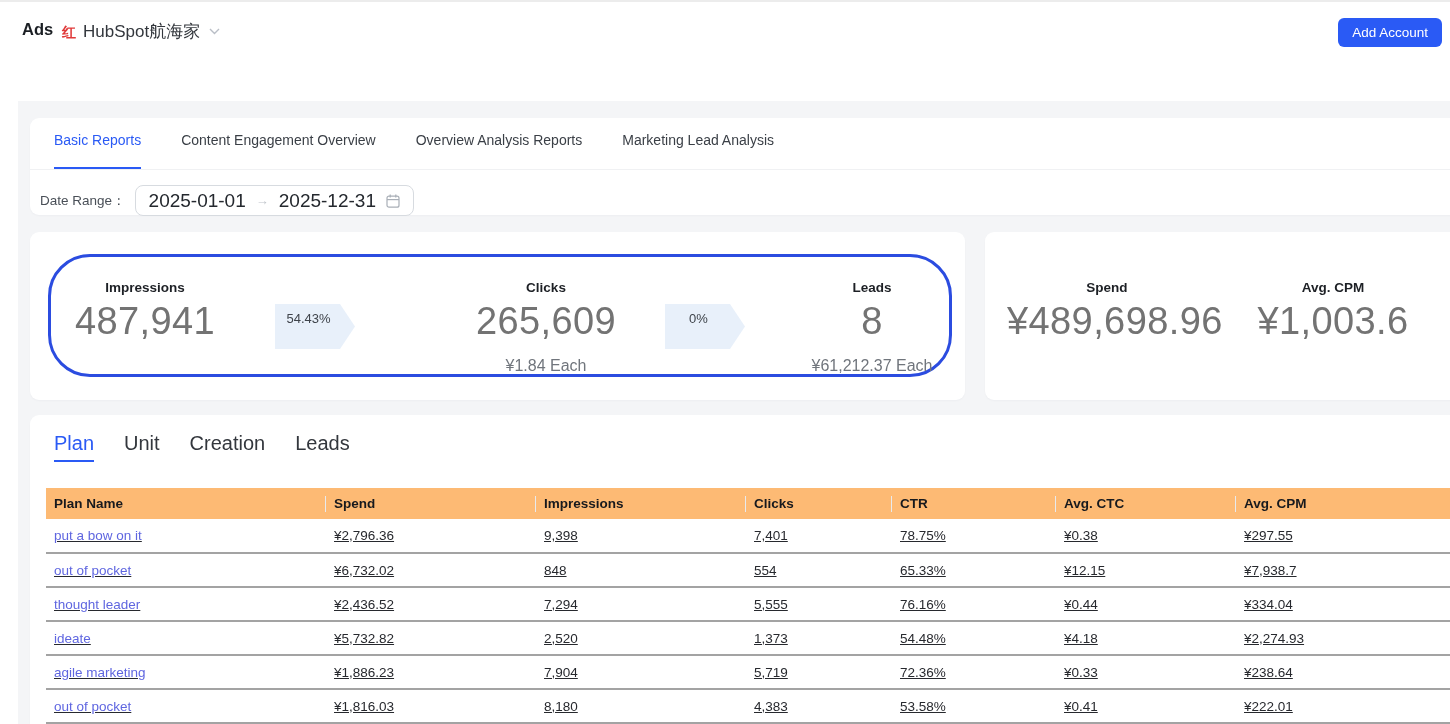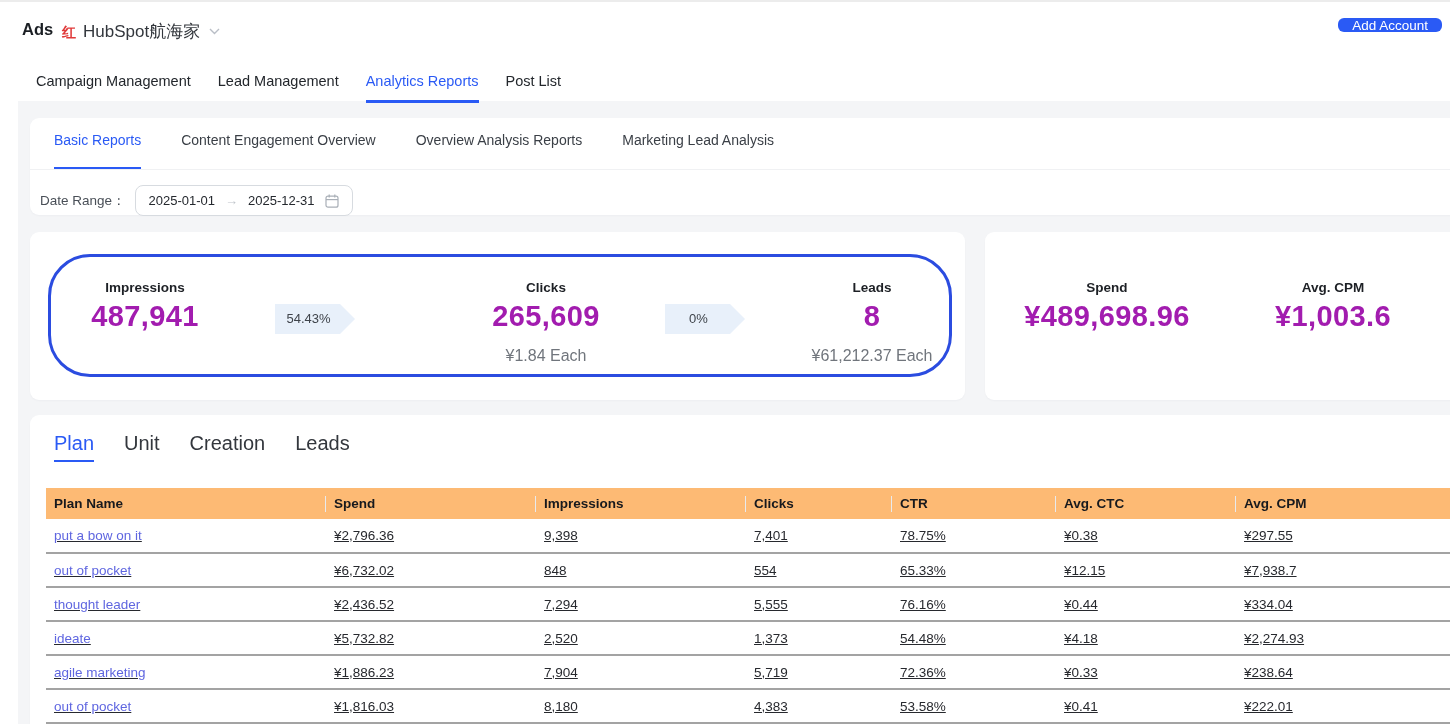--- a/index.html
+++ b/index.html
@@ -10,55 +10,55 @@
     border-top:2px solid #ececec;
   }
   
   .topbar { position:relative; height:99px; background:#fff; }
   .topbar-row1 { position:relative; height:58px; }
   .page-title { position:absolute; left:22px; top:18px; font-size:16.5px; font-weight:700; color:#1b1f24; }
   .account { position:absolute; left:62px; top:18px; display:flex; align-items:center; gap:7px; cursor:pointer; }
   .red-badge { color:#e03a3a; font-size:14px; font-weight:600; line-height:18px; }
   .account-name { font-size:17px; color:#33373d; }
   .chev { margin-left:2px; }
-  .add-account { position:absolute; right:8px; top:16px; height:14px; padding:0 14px;
+  .add-account { position:absolute; right:8px; top:16px; height:29px; padding:0 14px;
     background:#2a5af5; color:#fff; border:none; border-radius:6px; font-size:13.5px;
     font-family:inherit; cursor:pointer; }
   .main-tabs { display:flex; gap:27px; margin:11px 0 0 36px; }
   .main-tab { font-size:14.5px; font-weight:500; color:#23272c; padding-bottom:9px;
     border-bottom:3px solid transparent; cursor:pointer; line-height:20px; }
   .main-tab.active { color:#2a5af5; border-bottom-color:#2a5af5; }
   
   .content { margin-left:18px; width:1432px; height:623px; background:#f4f5f7; }
   .card { background:#fff; border-radius:9px; box-shadow:0 1px 2px rgba(20,30,60,.03); }
   
   .card-filters { position:relative; margin-left:12px; width:1432px; height:97px; top:17px; }
   .sub-tabs { display:flex; gap:40px; padding:13px 0 0 24px; border-bottom:1px solid #f0f1f3; }
   .sub-tab { font-size:14px; color:#3a3f46; line-height:18px; padding-bottom:18px;
     border-bottom:2px solid transparent; cursor:pointer; }
   .sub-tab.active { color:#2a5af5; font-weight:500; border-bottom-color:#2a5af5; }
   .date-row { display:flex; align-items:center; margin:15px 0 0 10px; }
   .date-label { font-size:13.5px; color:#494f57; }
   .date-input { display:flex; align-items:center; gap:10px; height:31px; margin-left:9px;
     padding:0 13px; border:1px solid #d7dbe0; border-radius:8px; cursor:pointer; background:#fff; }
-  .date-val { font-size:13px; color:#24282e; }
+  .date-val { font-size:19px; color:#24282e; }
   .date-arrow { font-size:13px; color:#c0c5cb; }
   
   .cards-row { position:relative; top:34px; margin-left:12px; height:168px; }
   .card-funnel { position:absolute; left:0; top:0; width:935px; height:168px; }
   .funnel-outline { position:absolute; left:18px; top:22px; width:904px; height:123px;
     border:3.5px solid #2b4ce0; border-radius:42px; }
   .stage { position:absolute; top:48px; text-align:center; }
   .stage-label { font-size:13.5px; font-weight:700; color:#1d2025; }
-  .stage-value { font-size:29px; font-weight:700; color:#a21caf; margin-top:5px; letter-spacing:.4px; }
+  .stage-value { font-size:38px; font-weight:400; color:#737373; margin-top:5px; letter-spacing:.4px; }
   .stage-sub { font-size:16px; color:#70757c; margin-top:14px; min-height:14px; }
   .stage1 { left:30px; width:170px; }
   .stage2 { left:431px; width:170px; }
   .stage3 { left:762px; width:160px; }
-  .chip { position:absolute; top:72px; width:80px; height:30px; line-height:30px;
+  .chip { position:absolute; top:72px; width:80px; height:45px; line-height:30px;
     background:#e8f0fa; text-align:center; font-size:13px; color:#3f444b; padding-right:13px;
     clip-path:polygon(0 0, calc(100% - 15px) 0, 100% 50%, calc(100% - 15px) 100%, 0 100%); }
   .chip1 { left:245px; } .chip2 { left:635px; }
   .card-summary { position:absolute; left:955px; top:0; width:560px; height:168px; }
   .sum-metric { position:absolute; top:48px; width:200px; text-align:center; }
   .sum-metric.m1 { left:22px; } .sum-metric.m2 { left:248px; }
   
   .card-table { position:relative; top:49px; margin-left:12px; width:1440px; height:345px;
     padding:18px 16px 0; }
   .table-tabs { display:flex; gap:30px; margin-left:8px; }
@@ -84,26 +84,20 @@
     <span class="page-title">Ads</span>
     <span class="account">
       <span class="red-badge">红</span>
       <span class="account-name">HubSpot航海家</span>
       <svg class="chev" width="11" height="7" viewBox="0 0 11 7">
           <polyline points="1,1 5.5,5.5 10,1" fill="none" stroke="#b9bec6" stroke-width="1.4"></polyline>
         </svg>
     </span>
     <button class="add-account">Add Account</button>
   </div>
-  <nav class="main-tabs">
-    <div class="main-tab">Campaign Management</div>
-    <div class="main-tab">Lead Management</div>
-    <div class="main-tab active">Analytics Reports</div>
-    <div class="main-tab">Post List</div>
-  </nav>
 </header>
 
 <div class="content">
 
   <section class="card card-filters">
     <div class="sub-tabs">
       <div class="sub-tab active">Basic Reports</div>
       <div class="sub-tab">Content Engagement Overview</div>
       <div class="sub-tab">Overview Analysis Reports</div>
       <div class="sub-tab">Marketing Lead Analysis</div>

